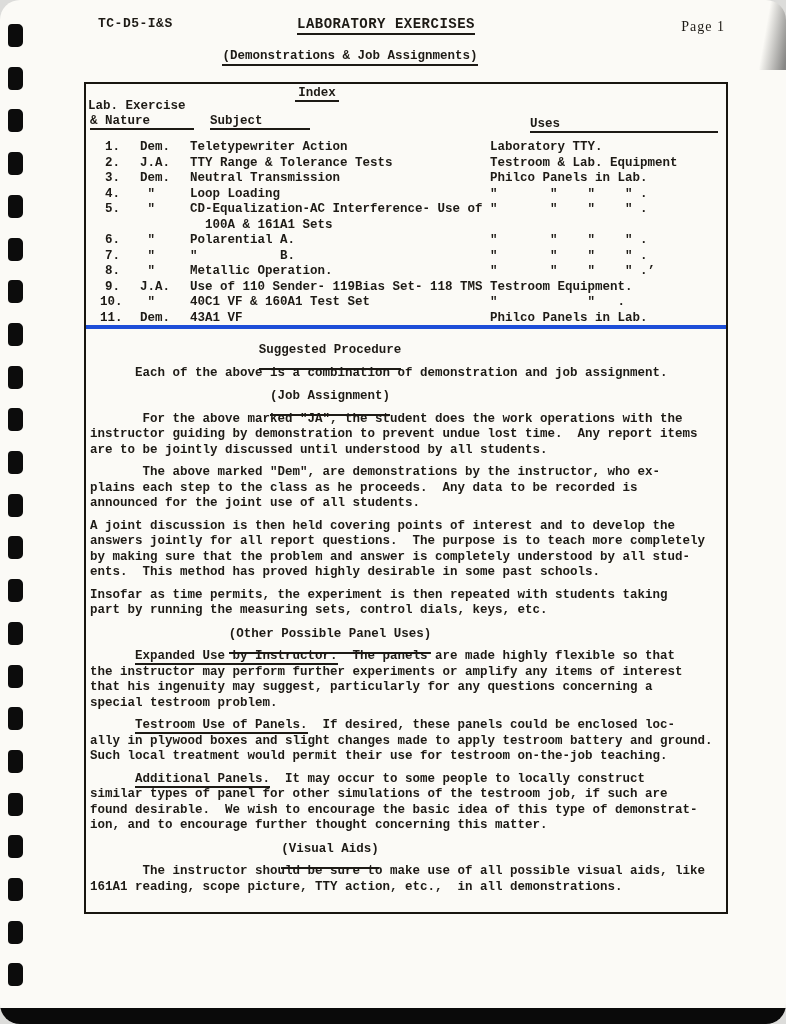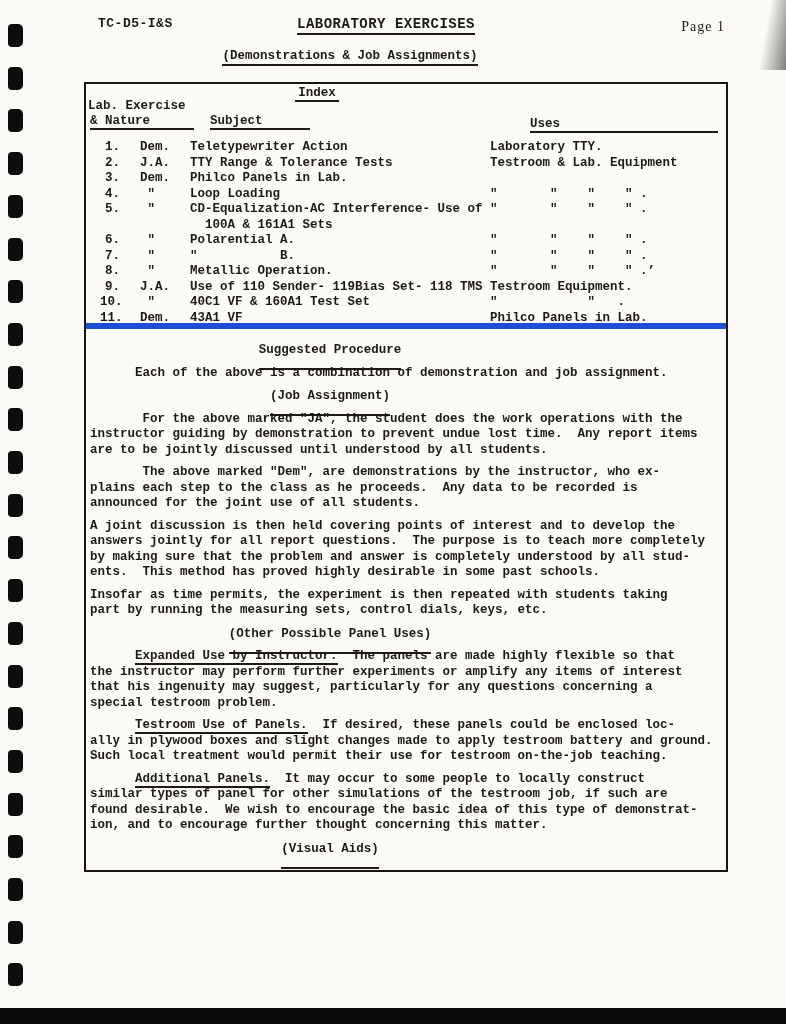--- a/index.html
+++ b/index.html
@@ -5,20 +5,21 @@
   html,body{margin:0;padding:0;}
   body{background:#dcdcda;}
   .page{
     position:relative;
     width:786px;height:1024px;
     background:#fbfaf6;
     overflow:hidden;
     font-family:"Liberation Mono","DejaVu Sans Mono",monospace;
     font-weight:700;
     color:#1d1a15;
+    border-radius:20px;
   }
   
   .binding{position:absolute;left:0;top:0;width:42px;height:100%;}
   .hole{position:absolute;left:8px;width:15px;height:23px;border-radius:4px 5px 5px 4px;}
   
   .corner-shade{position:absolute;top:0;right:0;width:30px;height:70px;
     background:linear-gradient(100deg, rgba(0,0,0,0) 35%, rgba(40,40,40,0.55) 95%);
   }
   
   .bottom-bar{position:absolute;left:0;bottom:0;width:100%;height:16px;}
@@ -31,21 +32,21 @@
   .page-num{position:absolute;right:61px;top:19px;font-size:14px;font-weight:400;
     font-family:Liberation Serif, serif;letter-spacing:1px;}
   .subtitle-track{position:absolute;left:0;top:46px;width:700px;text-align:center;}
   .subtitle{font-size:12.5px;border-bottom:2px solid currentColor;padding-bottom:1px;}
 
   
   .doc-box{position:absolute;left:84px;top:82px;width:644px;box-sizing:border-box;
     border:2px solid #18150f;}
 
   
-  .index-sec{position:relative;height:245px;border-bottom:6px solid #1d4ed8;
+  .index-sec{position:relative;height:245px;border-bottom:4px solid #1d4ed8;
     box-sizing:border-box;font-size:12.5px;overflow:hidden;}
   .idx-heading-track{position:absolute;left:0;top:2px;width:462px;text-align:center;}
   .idx-heading{border-bottom:2px solid currentColor;padding:0 3px 0px;}
   .colh{position:absolute;white-space:pre;}
   .u{display:inline-block;border-bottom:2px solid currentColor;padding-bottom:0;}
   .col1a{left:2px;top:15px;}
   .col1b{left:4px;top:30px;width:104px;}
   .col2h{left:124px;top:30px;width:100px;}
   .col3h{left:444px;top:33px;width:188px;}
   .rows{position:absolute;left:14px;top:56px;right:2px;}
@@ -126,20 +127,21 @@
         </div>
         <div class="irow">
           <span class="c-num">2.</span>
             <span class="c-nat">J.A.</span>
             <span class="c-sub">TTY Range &amp; Tolerance Tests</span>
             <span class="c-use">Testroom &amp; Lab. Equipment</span>
         </div>
         <div class="irow">
           <span class="c-num">3.</span>
             <span class="c-nat">Dem.</span>
+            <span class="c-sub">Neutral Transmission</span>
             <span class="c-use">Philco Panels in Lab.</span>
         </div>
         <div class="irow">
           <span class="c-num">4.</span>
             <span class="c-nat"> "</span>
             <span class="c-sub">Loop Loading</span>
             <span class="c-use">"       "    "    " .</span>
         </div>
         <div class="irow">
           <span class="c-num">5.</span>
@@ -217,18 +219,20 @@
       <div class="para"><span>      </span><span class="lead">Testroom Use of Panels.</span><span>  If desired, these panels could be enclosed loc-
 ally in plywood boxes and slight changes made to apply testroom battery and ground.
 Such local treatment would permit their use for testroom on-the-job teaching.</span></div>
       <div class="para"><span>      </span><span class="lead">Additional Panels.</span><span>  It may occur to some people to locally construct
 similar types of panel for other simulations of the testroom job, if such are
 found desirable.  We wish to encourage the basic idea of this type of demonstrat-
 ion, and to encourage further thought concerning this matter.</span></div>
       <div class="phead-track">
         <span class="phead">(Visual Aids)</span>
       </div>
+      <div class="para">       The instructor should be sure to make use of all possible visual aids, like
+161A1 reading, scope picture, TTY action, etc.,  in all demonstrations.</div>
     </div>
 
   </div>
 
   <div class="bottom-bar" style="background: rgb(10, 10, 10);"></div>
 </div>
 
 </body></html>

